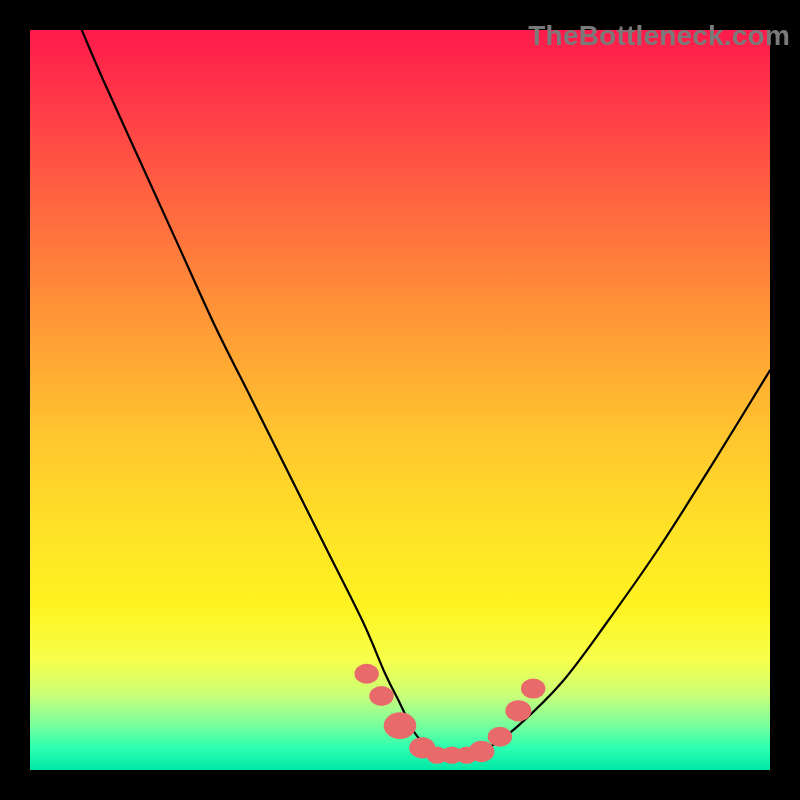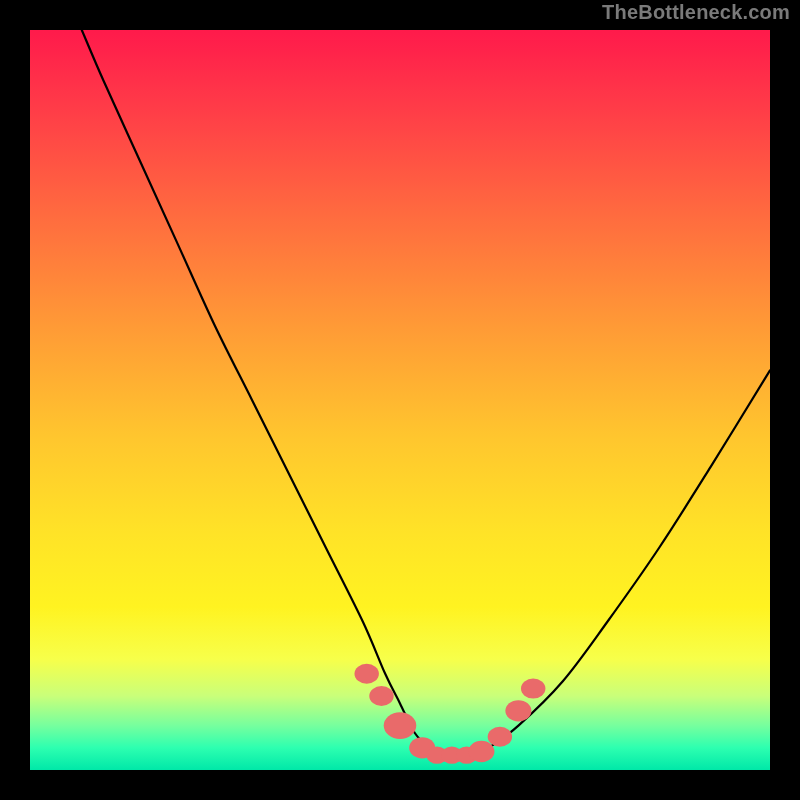--- a/index.html
+++ b/index.html
@@ -54,24 +54,24 @@
     stroke: #000;
     stroke-width: 2.2;
     stroke-linecap: round;
   }
   .marker {
     fill: #e96a6a;
     stroke: none;
   }
   .watermark {
     position: absolute;
-    top: 1px;
+    top: 20px;
     right: 10px;
     color: #7a7a7a;
-    font-size: 20px;
+    font-size: 28px;
     font-weight: 600;
     letter-spacing: 0.2px;
     user-select: none;
   }
 </style>
 </head>
 <body>
 
 <div class="frame">
   <div class="plot">

